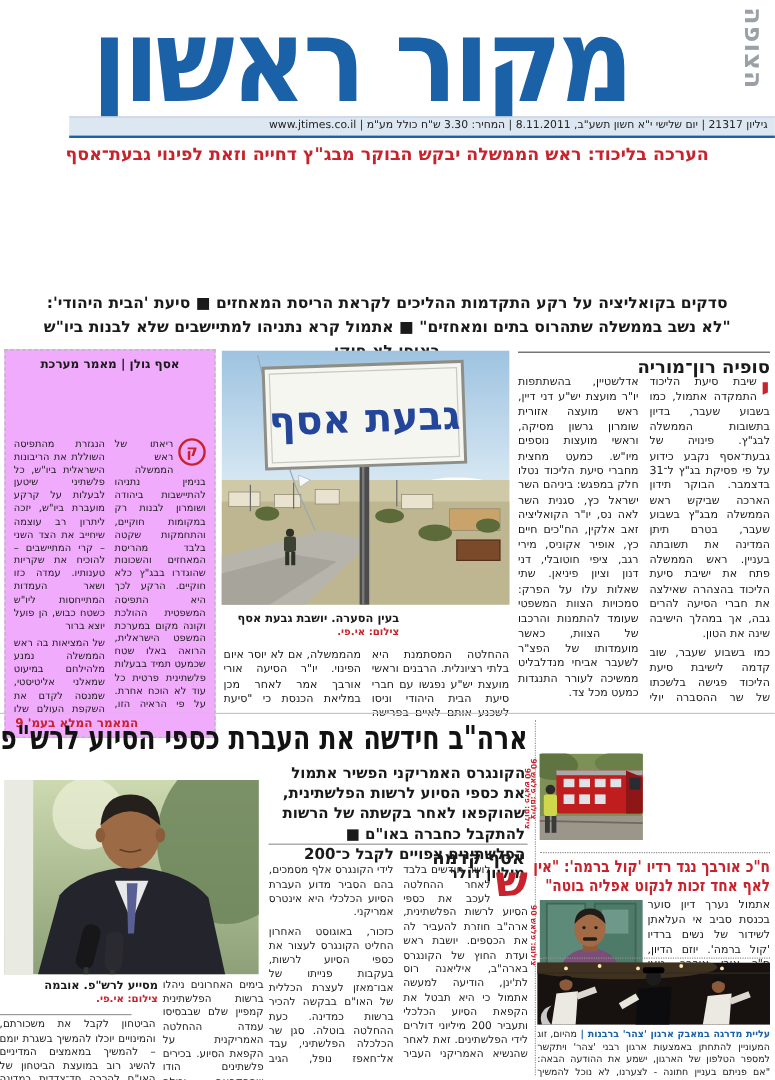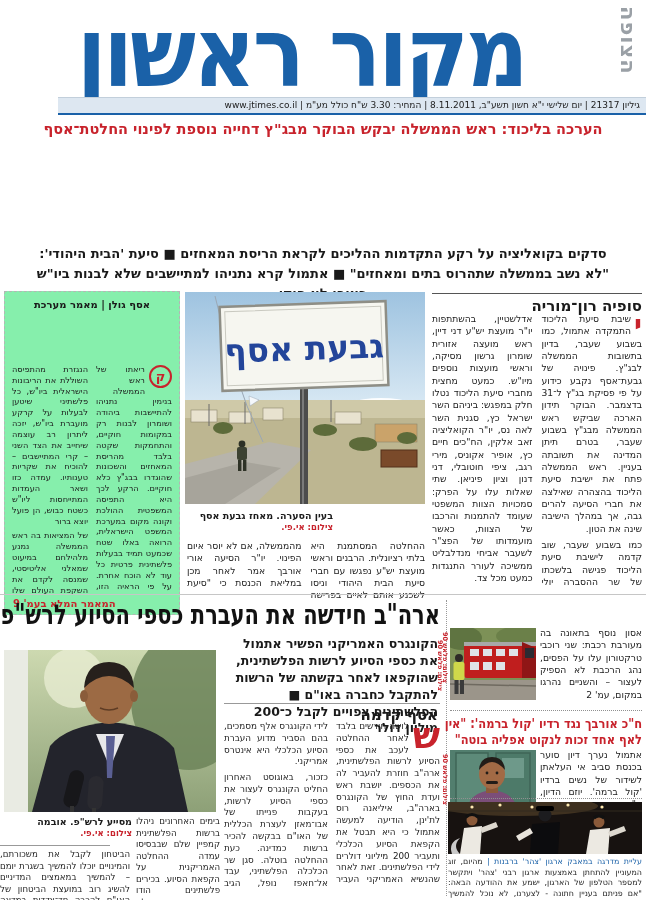--- a/index.html
+++ b/index.html
@@ -23,39 +23,39 @@
   .dcbig{float:right;color:#c8232c;font-weight:bold;font-size:36px;line-height:30px;margin-left:4px;}
   .dcc{float:right;width:19px;height:19px;border:2px solid #c8232c;border-radius:50%;color:#c8232c;
        font-weight:bold;font-size:13px;line-height:19px;text-align:center;margin:1px 0 1px 4px;}
   .cap{font-weight:bold;font-size:9.5px;line-height:1.25;}
   .cred{color:#c8232c;font-weight:bold;font-size:8.5px;}
   .vc{position:absolute;transform:rotate(90deg);transform-origin:top left;
       font-size:6.5px;color:#c8232c;white-space:nowrap;font-weight:bold;}
   .redhl{color:#c8232c;font-weight:bold;white-space:nowrap;text-align:right;
          transform-origin:top right;}
   .dot{border-top:1px dotted #909090;}
-  .box{border:1px dashed #b5b5b5;background:#86efac;}
+  .box{border:1px dashed #b5b5b5;background:#f0abfc;}
   .photo{display:block;}
   .boxkick{font-weight:bold;font-size:10px;text-align:center;}
   .boxtitle{font-weight:bold;font-size:17px;line-height:1.2;text-align:center;
             transform:scale(1.0,1.1);transform-origin:center top;}
   .more{color:#c8232c;font-weight:bold;font-size:10px;}
-  .capblue{color:#1a61a8;font-weight:normal;}
+  .capblue{color:#1a61a8;font-weight:bold;}
 </style>
 </head>
 <body>
 
 <div class="page">
 
   <div class="abs logo" style="left:0;right:44px;top:-4px;">מקור ראשון</div>
   <div class="abs vrot" style="left:640px;top:6px;font-weight:bold;color:#9aa0a6;font-size:21px;letter-spacing:1px;">הצופה</div>
 
   <div class="abs dateline" style="left:58px;right:0;top:97px;height:15px;">גיליון 21317 | יום שלישי י"א חשון תשע"ב, 8.11.2011 | המחיר: 3.30 ש"ח כולל מע"מ | www.jtimes.co.il</div>
 
-  <div class="abs kicker" style="left:0;right:0;top:121px;">הערכה בליכוד: ראש הממשלה יבקש הבוקר מבג"ץ דחייה נוספת לפינוי החלטת־אסף</div>
+  <div class="abs kicker" style="left:0;right:0;top:121px;">הערכה בליכוד: ראש הממשלה יבקש הבוקר מבג"ץ דחייה וזאת לפינוי גבעת־אסף</div>
 
 
   <div class="abs deck" style="left:28px;right:28px;top:244px;">סדקים בקואליציה על רקע התקדמות ההליכים לקראת הריסת המאחזים ■ סיעת 'הבית היהודי': "לא נשב בממשלה שתהרוס בתים ומאחזים" ■ אתמול קרא נתניהו למתיישבים שלא לבנות ביו"ש באופן לא חוקי</div>
 
   <div class="abs box" style="left:4px;top:291px;width:174px;height:322px;">
     <div class="boxkick" style="margin-top:7px;">אסף גולן | מאמר מערכת</div>
     <div class="bt" style="position:absolute;left:7px;right:7px;top:72px;bottom:18px;font-size:8.2px;line-height:1.32;">
       <div class="c2" style="column-gap:8px;">
         <p><span class="dcc">ק</span><span>ריאתו של ראש הממשלה בנימין נתניהו להתיישבות ביהודה ושומרון לבנות רק במקומות חוקיים, והתחמקות שקטה בלבד מהריסת המאחזים והשכונות שהוגדרו בבג"ץ כלא חוקיים. הרקע לכך היא התפיסה המשפטית ההולכת וקונה מקום במערכת המשפט הישראלית, הרואה באלו שטח שכמעט תמיד בבעלות פלשתינית פרטית כל עוד לא הוכח אחרת. על פי הראיה הזו, הנגזרת מהתפיסה השוללת את הריבונות הישראלית ביו"ש, כל פלשתיני שיטען לבעלות על קרקע מועברת ביו"ש, יזכה ליתרון רב עוצמה שיחייב את הצד השני – קרי המתיישבים – להוכיח את שקריות טענותיו. עמדה כזו ושאר העמדות המתייחסות ליו"ש כשטח כבוש, הן פועל יוצא ברור</span></p>
         <p>של המציאות בה ראש הממשלה נמנע מלהילחם במיעוט שמאלני אליטיסטי, שמנסה לקדם את השקפת העולם שלו בכלים משפטיים, בניגוד ברור לעמדת הרוב בישראל. במידה רבה, ההימנעות הזו היא המאפיין השלטוני המובהק ביותר של ממשלת נתניהו השנייה.</p>
@@ -119,21 +119,21 @@
           <polygon points="64,104 74,108 65,114"></polygon>
       </g>
       <g transform="rotate(-2 119 54)">
         <rect x="36" y="12" width="166" height="84" fill="#f6f6f0" stroke="#8e8e86" stroke-width="2.5"></rect>
         <rect x="41" y="17" width="156" height="74" fill="none" stroke="#c9c9c0" stroke-width="1"></rect>
         <text x="119" y="68" font-size="33" font-weight="bold" fill="#23459a" text-anchor="middle" font-family="DejaVu Sans, sans-serif">גבעת אסף</text>
       </g>
     </svg>
   </div>
   <div class="abs" style="left:187px;top:510px;width:146px;text-align:right;">
-    <div class="cap">בעין הסערה. מאחז גבעת אסף</div>
+    <div class="cap">בעין הסערה. יושבת גבעת אסף</div>
     <div class="cred">צילום: אי.פי.</div>
   </div>
 
   <div class="abs bt" style="left:187px;top:540px;width:238px;height:72px;">
     <div class="c2">
       <p>ההחלטה המסתמנת היא בלתי רציונלית. הרבנים וראשי מועצת יש"ע נפגשו עם חברי סיעת הבית היהודי וניסו לשכנע אותם לאיים בפרישה מהממשלה, אם לא יוסר איום הפינוי. יו"ר הסיעה אורי אורבך אמר לאחר מכן במליאת הכנסת כי "סיעת הבית היהודי לא תהיה שותפה בממשלה שתהרוס יישובים".</p>
 
     </div>
   </div>
 
@@ -229,21 +229,20 @@
       <rect x="75" y="20" width="9" height="10" fill="#2b2b33"></rect>
       <g>
         <circle cx="9" cy="30" r="4" fill="#2e2a26"></circle>
         <rect x="3.5" y="34" width="11" height="18" rx="2" fill="#cfd84a"></rect>
         <rect x="4.5" y="52" width="4" height="14" fill="#3a3a3a"></rect>
           <rect x="10" y="52" width="4" height="14" fill="#3a3a3a"></rect>
       </g>
     </svg>
   </div>
   <div class="vc" style="left:449px;top:632px;">צילום: פלאש 90</div>
-  <div class="abs bt" style="left:540px;top:627px;width:102px;height:74px;font-size:9.2px;">אסון נוסף בתאונה בה מעורבת רכבת: שני רוכבי טרקטורון עלו על הפסים, נהג הרכבת לא הספיק לעצור – והשניים נהרגו במקום, עמ' 2</div>
 
   <div class="abs dot" style="left:450px;right:4px;top:710px;"></div>
 
   <div class="abs" style="left:450px;top:715px;width:192px;">
     <div class="redhl" style="font-size:13px;transform:scale(0.88,1.05);line-height:16px;">ח"כ אורבך נגד רדיו 'קול ברמה': "אין</div>
     <div class="redhl" style="font-size:13px;transform:scale(0.88,1.05);line-height:16px;">לאף אחד זכות לנקוט אפליה בוטה"</div>
   </div>
   <div class="abs" style="left:450px;top:750px;width:86px;height:62px;">
     <svg class="photo" width="86" height="62" viewBox="0 0 86 62">
       <rect width="86" height="62" fill="#527e6e"></rect>

